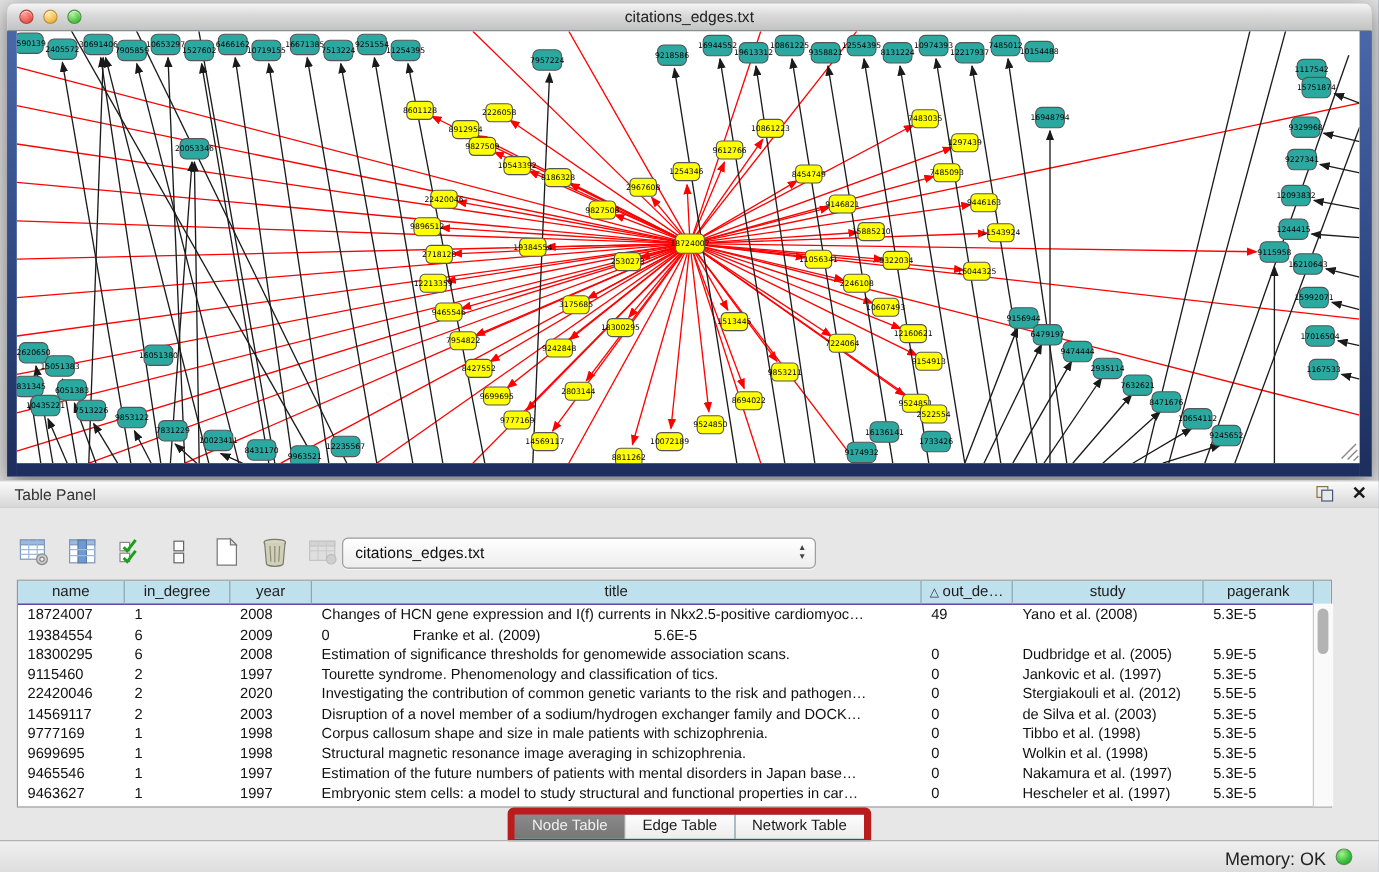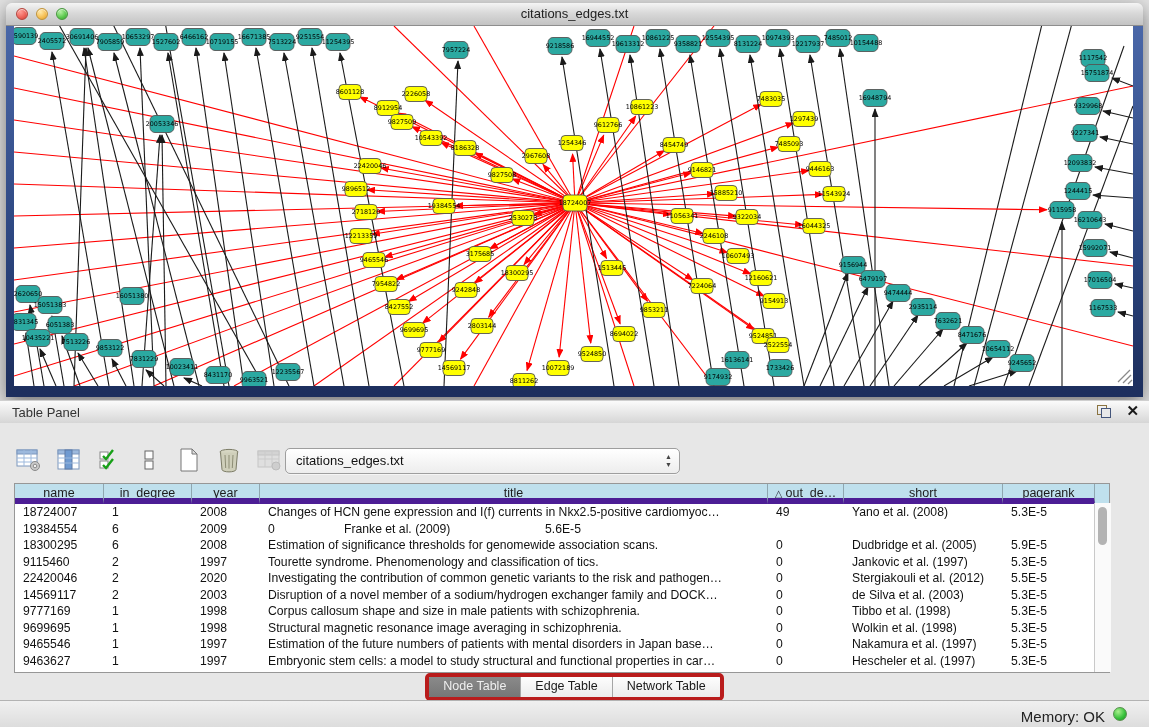--- a/index.html
+++ b/index.html
@@ -44,31 +44,31 @@
   .fx{font-family:"Liberation Serif",serif;font-style:italic;font-weight:bold;font-size:16px;color:#111;}
   .dropdown{position:absolute;left:285px;top:448px;width:393px;height:24px;
     background:linear-gradient(#ffffff,#ededed);border:1px solid #9e9e9e;border-radius:5px;
     box-shadow:0 1px 0 rgba(255,255,255,.6);}
   .dropdown .dd-text{position:absolute;left:10px;top:4px;font-size:13px;color:#111;}
   .dd-arrows{position:absolute;right:7px;top:4px;font-size:7px;line-height:8px;color:#444;text-align:center;}
   
   .tbl{position:absolute;left:14px;top:483px;width:1096px;height:190px;background:#fff;
     border:1px solid #979797;box-sizing:border-box;overflow:hidden;}
   .thead{display:flex;height:20px;background:#bfe0ed;}
-  .th{box-sizing:border-box;height:20px;border-right:1px solid #8fa6b0;border-bottom:6px solid #4c1d95;
+  .th{box-sizing:border-box;height:20px;border-right:1px solid #8fa6b0;border-bottom:1px solid #4c1d95;
     font-size:12.5px;color:#1c1c1c;text-align:center;line-height:19px;overflow:hidden;white-space:nowrap;}
   .th .sort{font-size:10px;margin-right:3px;color:#334;}
   .tr{display:flex;height:16.5px;}
   .td{box-sizing:border-box;padding-left:8px;font-size:12.2px;color:#111;line-height:16.5px;
     white-space:nowrap;overflow:hidden;}
   .vscroll{position:absolute;left:1094px;top:503px;width:16px;height:169px;background:#fafafa;border-left:1px solid #c9c9c9;}
   .vthumb{position:absolute;left:3px;top:4px;width:9px;height:38px;border-radius:5px;background:#b3b3b3;}
   
   .tabbar{position:absolute;left:0;top:673px;width:1149px;height:21px;display:flex;justify-content:center;}
-  .seg{display:flex;height:20px;border:4px solid #b91c1c;border-radius:5px;overflow:hidden;background:#7dd3fc;box-shadow:0 1px 0 rgba(255,255,255,.8);}
+  .seg{display:flex;height:20px;border:6px solid #b91c1c;border-radius:5px;overflow:hidden;background:#7dd3fc;box-shadow:0 1px 0 rgba(255,255,255,.8);}
   .seg .tab{padding:0 14px;font-size:12.5px;line-height:19px;color:#1a1a1a;background:linear-gradient(#fdfdfd,#ececec);}
   .seg .tab + .tab{border-left:1px solid #a5a5a5;}
   .seg .tab.active{background:linear-gradient(#8a8a8a,#767676);color:#efefef;}
   
   .statusbar{position:absolute;left:0;top:700px;width:1149px;height:27px;
     background:linear-gradient(#f0f0f0,#dcdcdc);border-top:1px solid #b3b3b3;}
   .mem-label{position:absolute;right:44px;top:7px;font-size:15px;color:#222;}
   .mem-led{position:absolute;right:22px;top:6px;width:14px;height:14px;border-radius:50%;
     background:radial-gradient(circle at 35% 30%,#a9f08e,#35c03a 60%,#1f8f26);border:1px solid #57904d;box-sizing:border-box;}
 </style>
@@ -780,21 +780,21 @@
   <span class="dd-arrows">▲<br>▼</span>
 </div>
 
 <div class="tbl">
   <div class="thead">
       <div class="th" style="width: 89px;">name</div>
       <div class="th" style="width: 88px;">in_degree</div>
       <div class="th" style="width: 68px;">year</div>
       <div class="th" style="width: 508px;">title</div>
       <div class="th" style="width: 76px;"><span class="sort">△</span>out_de…</div>
-      <div class="th" style="width: 159px;">short</div>
+      <div class="th" style="width: 159px;">study</div>
       <div class="th" style="width: 92px;">pagerank</div>
     </div>
   <div>
       <div class="tr">
         <div class="td" style="width: 89px;">18724007</div>
         <div class="td" style="width: 88px;">1</div>
         <div class="td" style="width: 68px;">2008</div>
         <div class="td" style="width: 508px;">Changes of HCN gene expression and I(f) currents in Nkx2.5-positive cardiomyoc…</div>
         <div class="td" style="width: 76px;">49</div>
         <div class="td" style="width: 159px;">Yano et al. (2008)</div>

